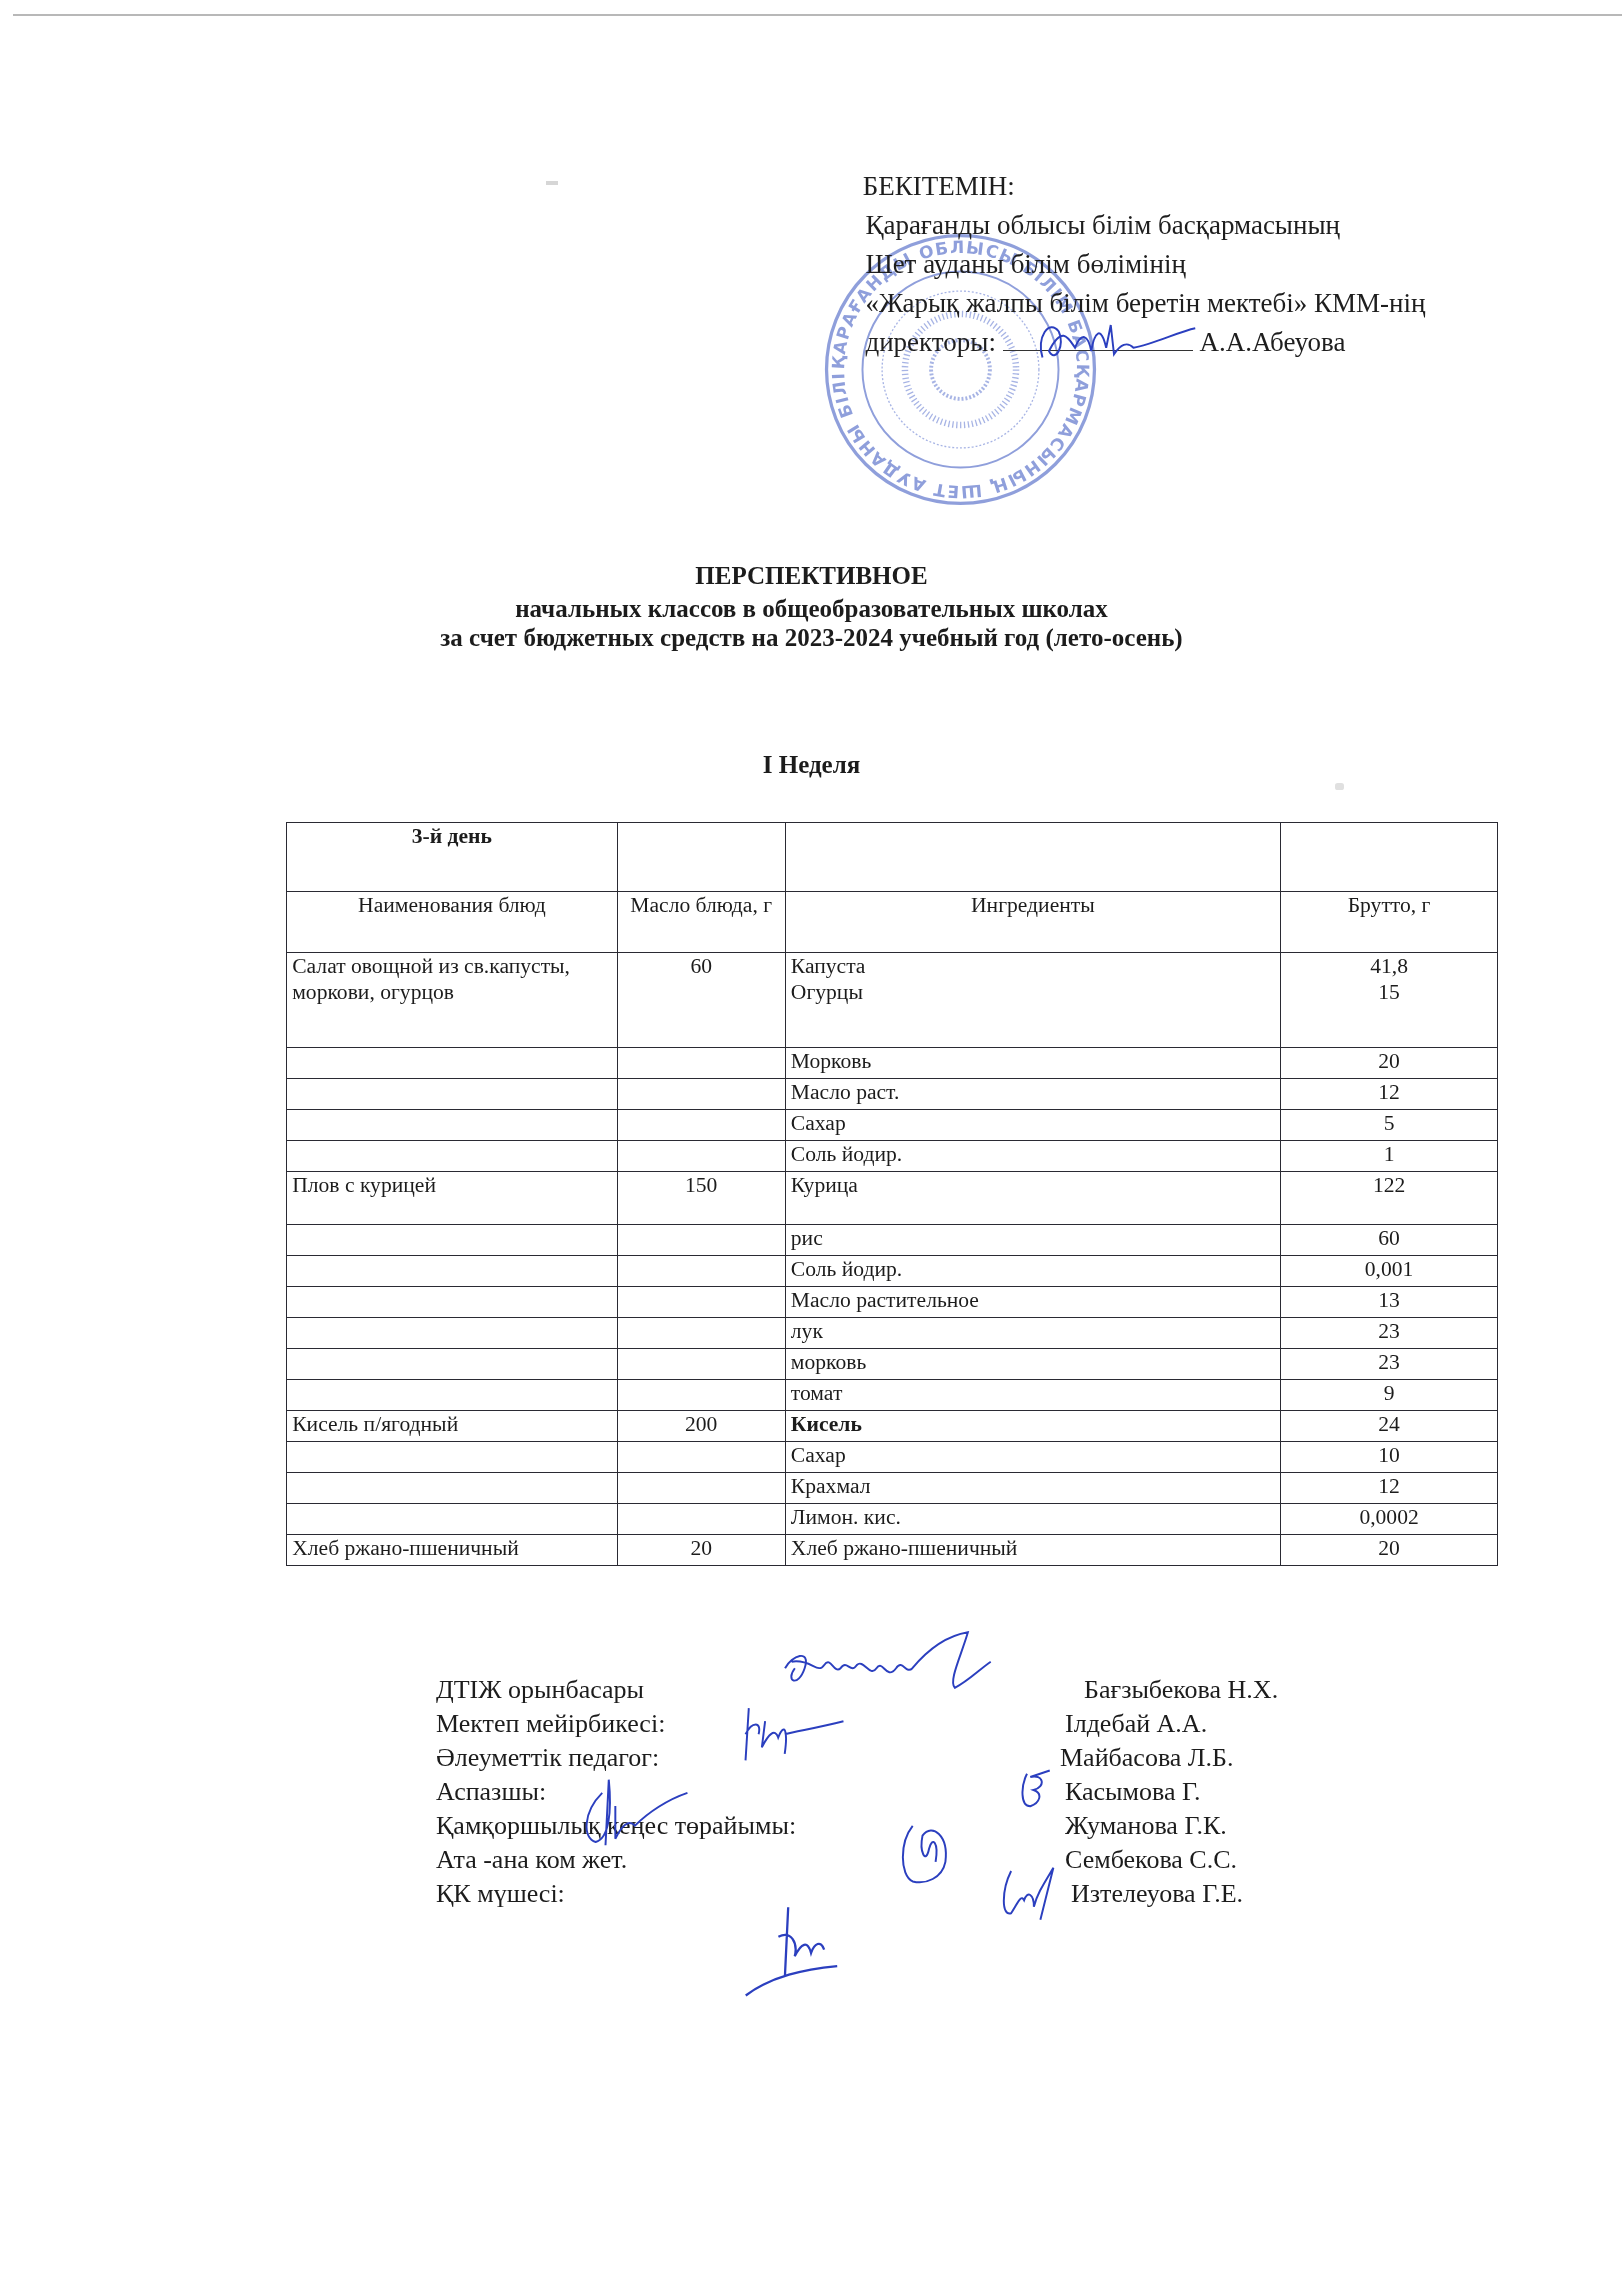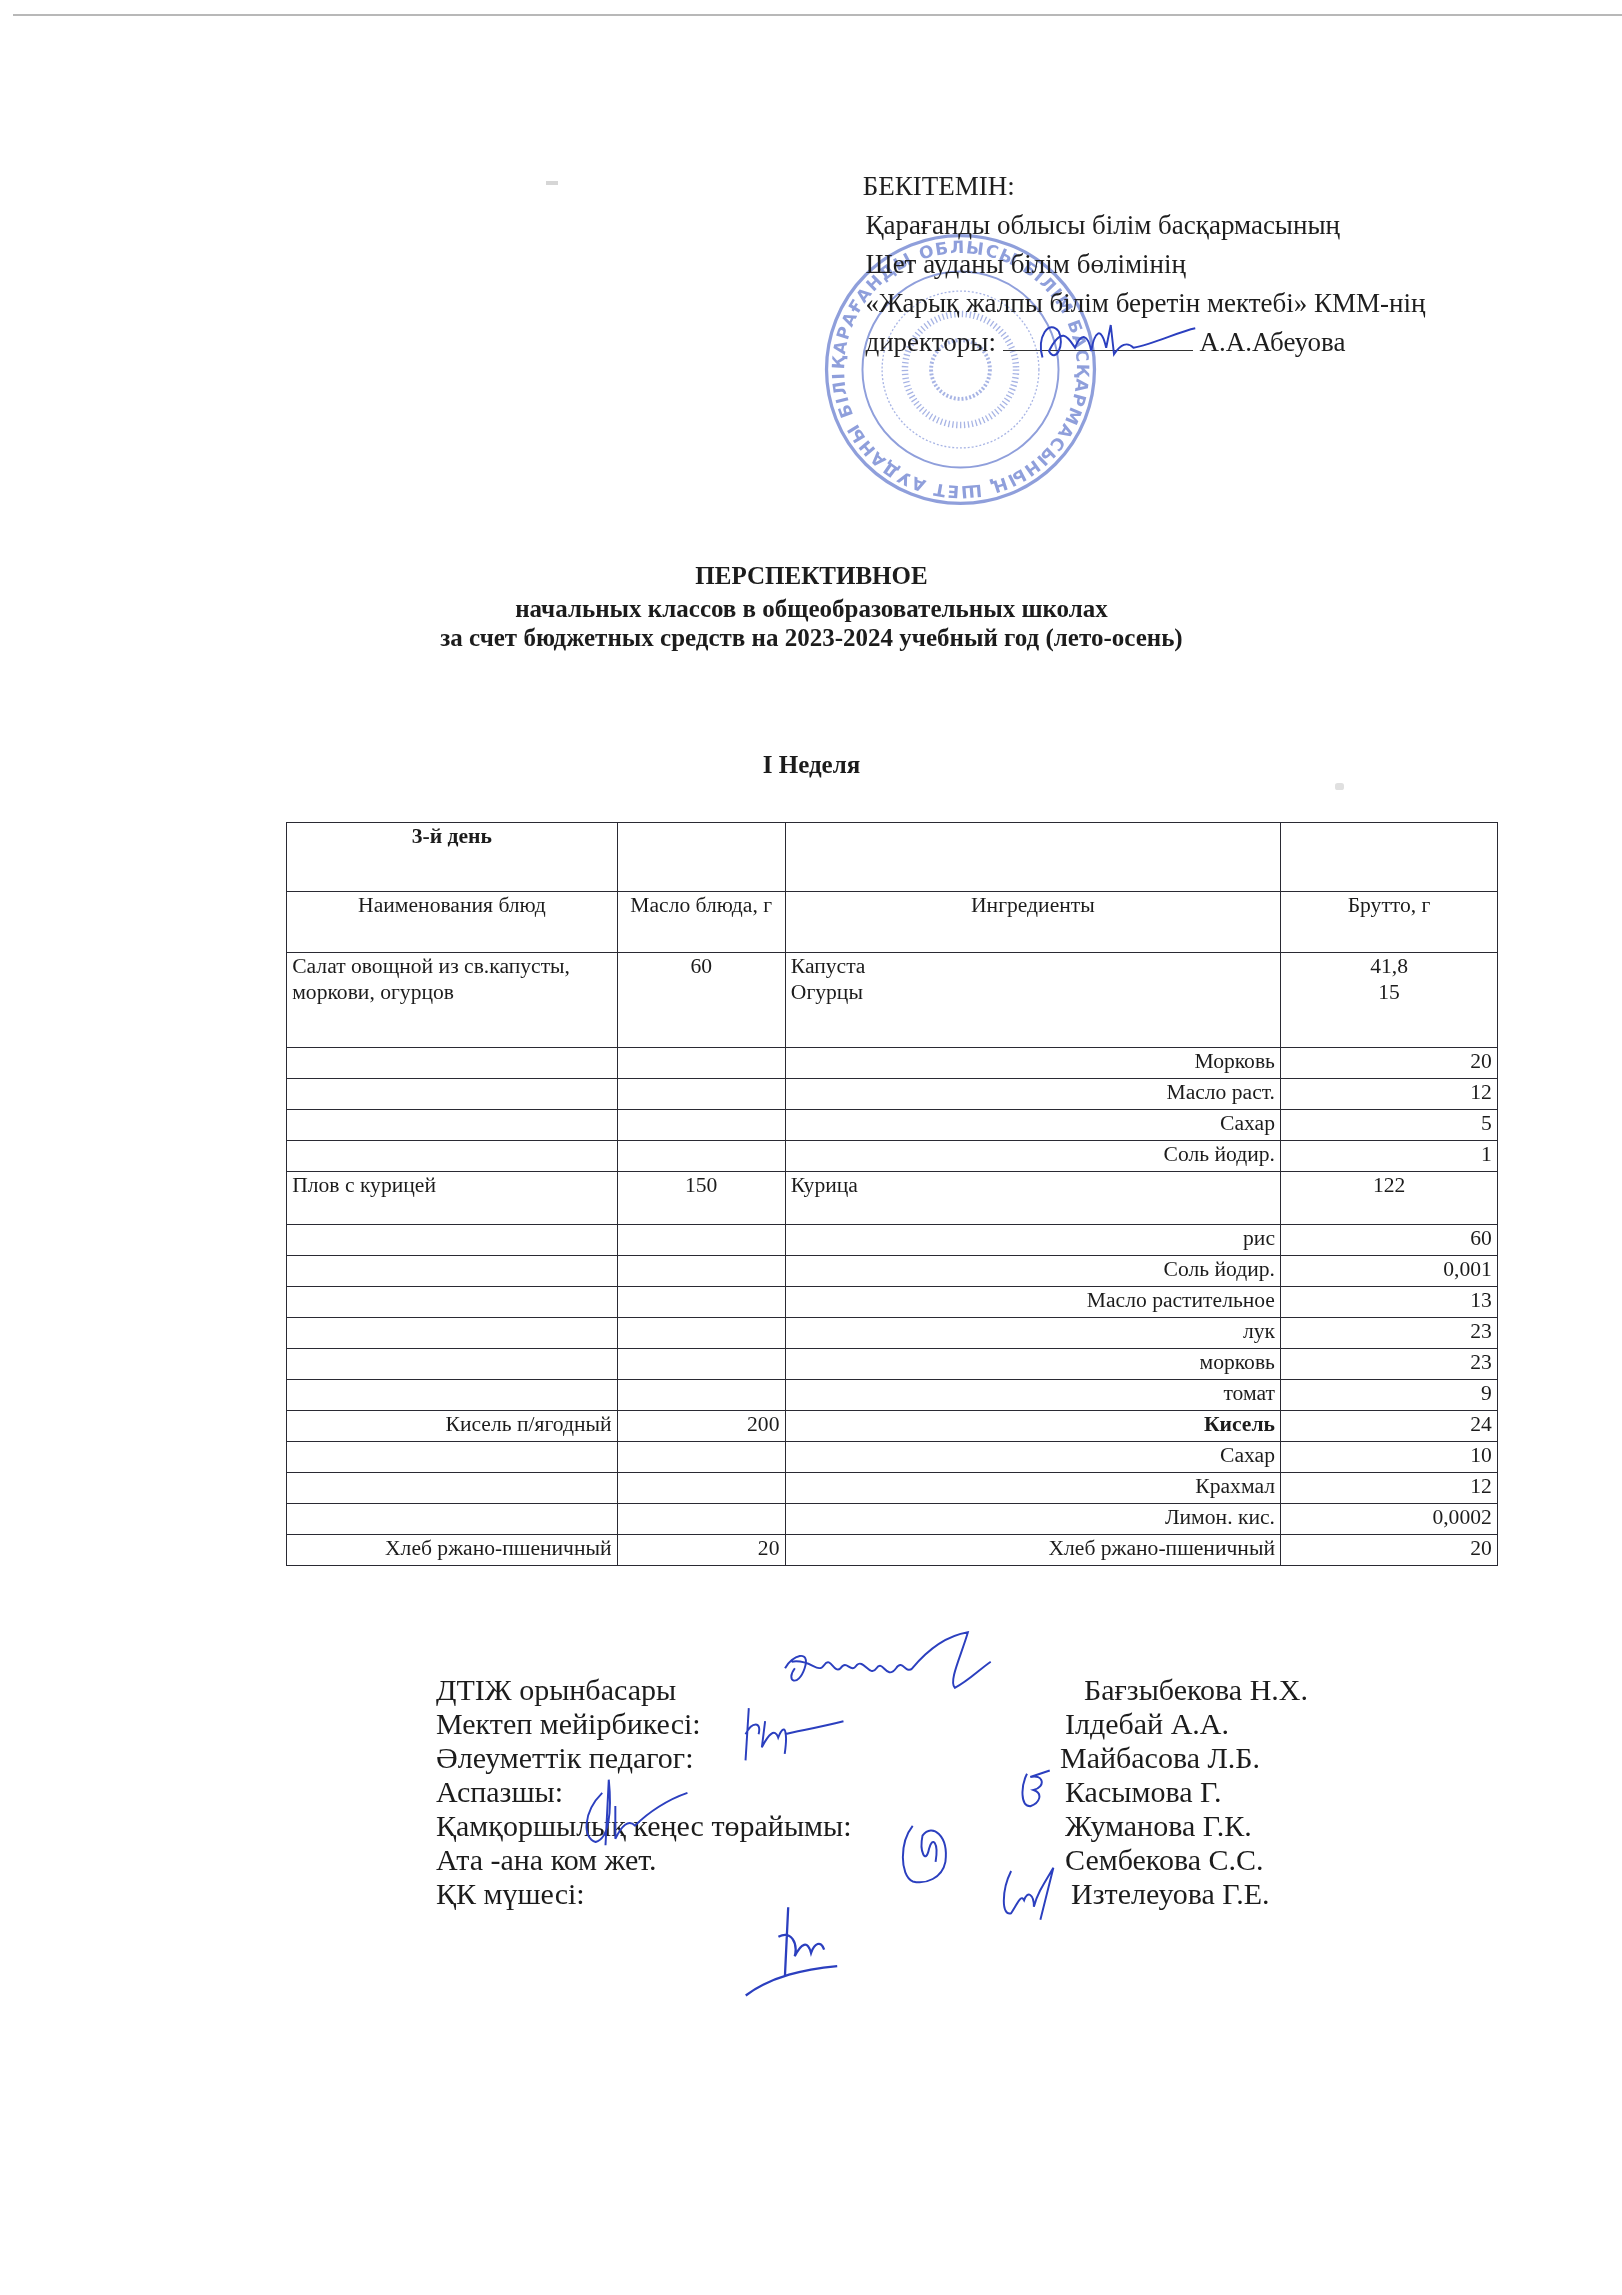--- a/index.html
+++ b/index.html
@@ -25,26 +25,26 @@
 
   
   table.menu { position:absolute; left:286px; top:822px; width:1212px; border-collapse:collapse; font-size:21.6px; }
   table.menu td { border:1.6px solid #2a2a33; padding:0 5.2px; vertical-align:top; line-height:26px; }
   table.menu col.c1 { width:331px; } table.menu col.c2 { width:168px; }
   table.menu col.c3 { width:496px; } table.menu col.c4 { width:217px; }
   .hdr-day td { height:68px; vertical-align:bottom; font-weight:bold; }
   .hdr-day td.day { text-align:center; }
   .hdr-cols td { height:60px; font-weight:normal; text-align:center; padding-top:2.6px; }
   .num { text-align:center; }
-  .r-std td { height:30px;text-align:right; }
+  .r-std td { height:30px; }
   .r-salad td { height:94px; padding-top:1.3px; }
   .r-plov td { height:52px; padding-top:1.3px; }
 
   
-  .sigs { position:absolute; left:436px; top:1673px; font-size:30px; line-height:34px; width:916px; }
+  .sigs { position:absolute; left:436px; top:1673px; font-size:26px; line-height:34px; width:916px; }
   .sig-row { position:relative; height:34px; white-space:nowrap; }
   .sig-role { position:absolute; left:0; }
   .sig-name { position:absolute; left:629px; }
   svg.sigsvg { position:absolute; overflow:visible; }
 </style>
 </head>
 <body>
 
 <div class="scanline"></div>
 

